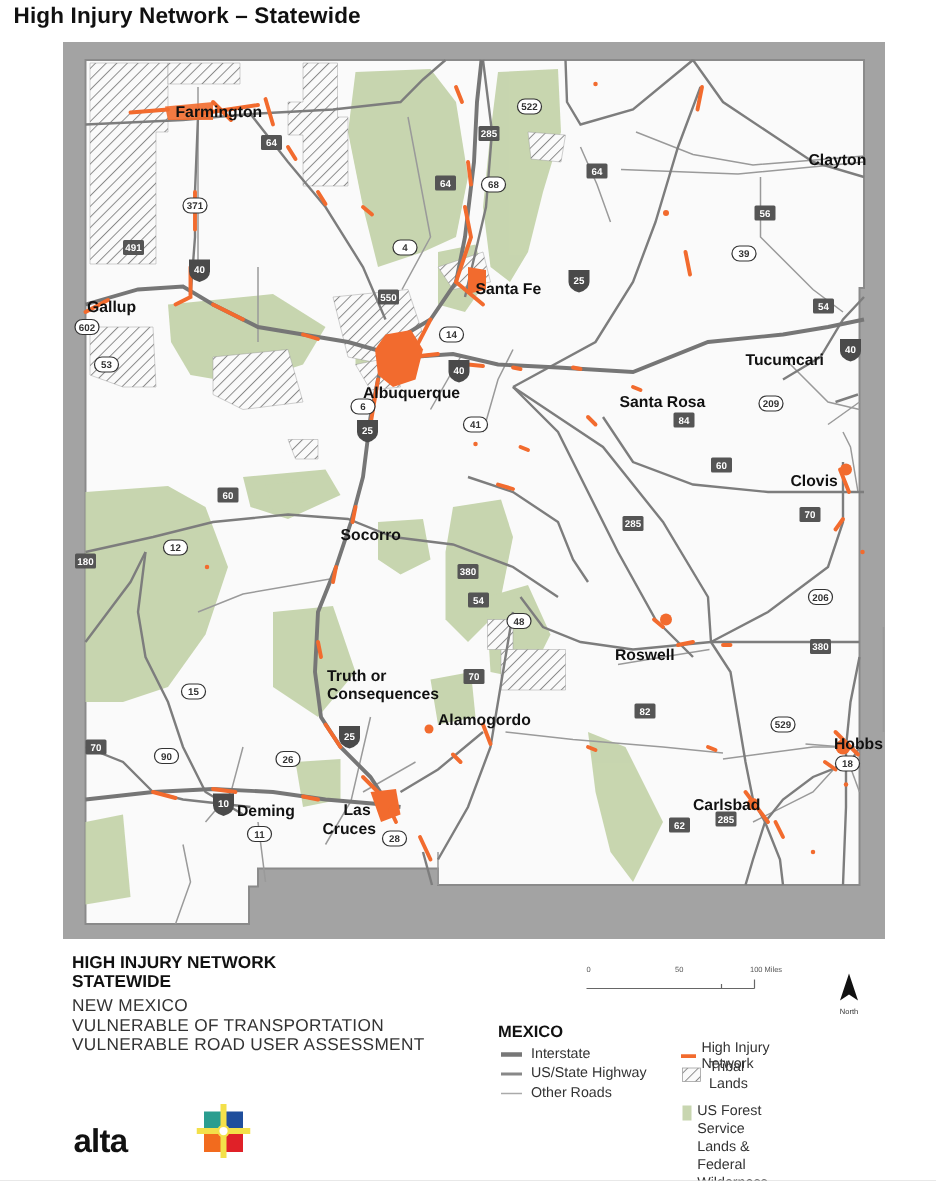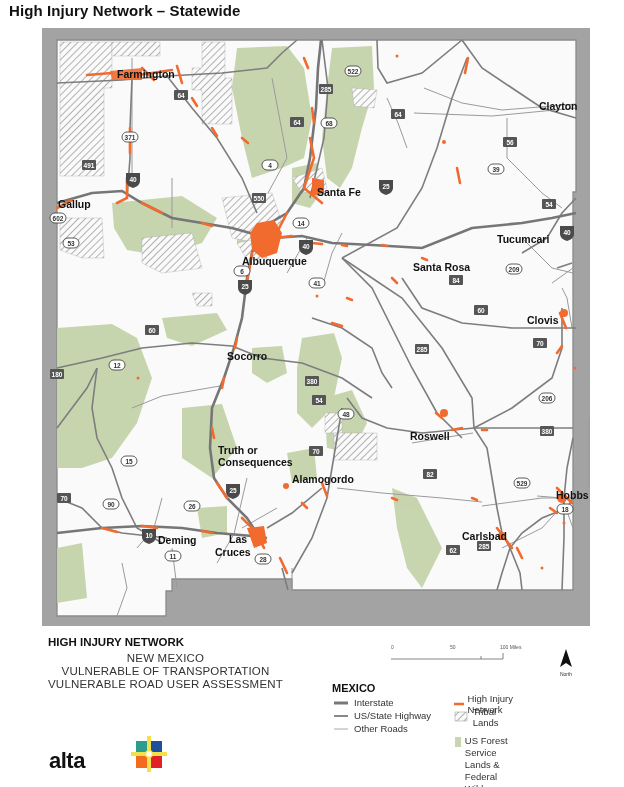--- a/index.html
+++ b/index.html
@@ -4,21 +4,21 @@
 <style>
   html, body { margin:0; padding:0; background:#ffffff; }
   body { width:624px; height:787px; position:relative; overflow:hidden; font-family:"Liberation Sans", sans-serif; }
   .page-title { position:absolute; left:9px; top:2px; font-size:15px; font-weight:bold; color:#111; letter-spacing:0.1px; }
   .map-frame { position:absolute; left:42px; top:28px; width:548px; height:598px; background:#a3a3a3; }
   .map-svg { position:absolute; left:0; top:0; }
   .city { font-family:"Liberation Sans", sans-serif; font-weight:bold; font-size:10.5px; fill:#111; }
   .shield-txt { font-family:"Liberation Sans", sans-serif; font-size:6.5px; font-weight:bold; }
   .info { position:absolute; left:48px; top:636px; color:#222; }
   .info .t1 { font-size:11.5px; font-weight:bold; line-height:13px; color:#111; }
-  .info .t2 { font-size:11.5px; line-height:13px; color:#333; margin-top:3px; letter-spacing:0.2px;text-align:center; }
+  .info .t2 { font-size:11.5px; line-height:13px; color:#333; margin-top:3px; letter-spacing:0.2px; }
   .scale { position:absolute; left:388px; top:640px; width:140px; height:30px; font-size:5px; color:#555; }
   .north { position:absolute; left:556px; top:648px; width:20px; text-align:center; font-size:5px; color:#333; }
   .legend { position:absolute; left:332px; top:682px; font-size:9.5px; color:#333; }
   .legend .lh { font-weight:bold; font-size:11px; color:#111; margin-bottom:2px; }
   .lg-row { display:flex; align-items:center; height:13px; }
   .lg-sym { width:18px; margin-right:4px; display:inline-block; }
   .lg-col2 { position:absolute; left:120px; top:15px; }
   .logo-alta { position:absolute; left:49px; top:748px; font-size:22px; font-weight:bold; color:#111; letter-spacing:-0.5px; }
   .logo-nm { position:absolute; left:131px; top:736px; width:36px; height:36px; }
 </style>
@@ -439,20 +439,21 @@
       <text class="city" x="420" y="512">Carlsbad</text>
       <text class="city" x="116" y="516">Deming</text>
       <text class="city" x="187" y="515">Las</text>
       <text class="city" x="173" y="528">Cruces</text>
     </g>
   </svg>
 </div>
 
 <div class="info">
   <div class="t1">HIGH INJURY NETWORK</div>
+  <div class="t1">STATEWIDE</div>
   <div class="t2">NEW MEXICO</div>
   <div class="t2" style="margin-top:0">VULNERABLE OF TRANSPORTATION</div>
   <div class="t2" style="margin-top:0">VULNERABLE ROAD USER ASSESSMENT</div>
 </div>
 
 <div class="scale">
   <span style="position:absolute;left:3px;top:4px;">0</span>
   <span style="position:absolute;left:62px;top:4px;">50</span>
   <span style="position:absolute;left:112px;top:4px;white-space:nowrap;">100 Miles</span>
   <svg width="140" height="30" style="position:absolute;left:0;top:0;">

